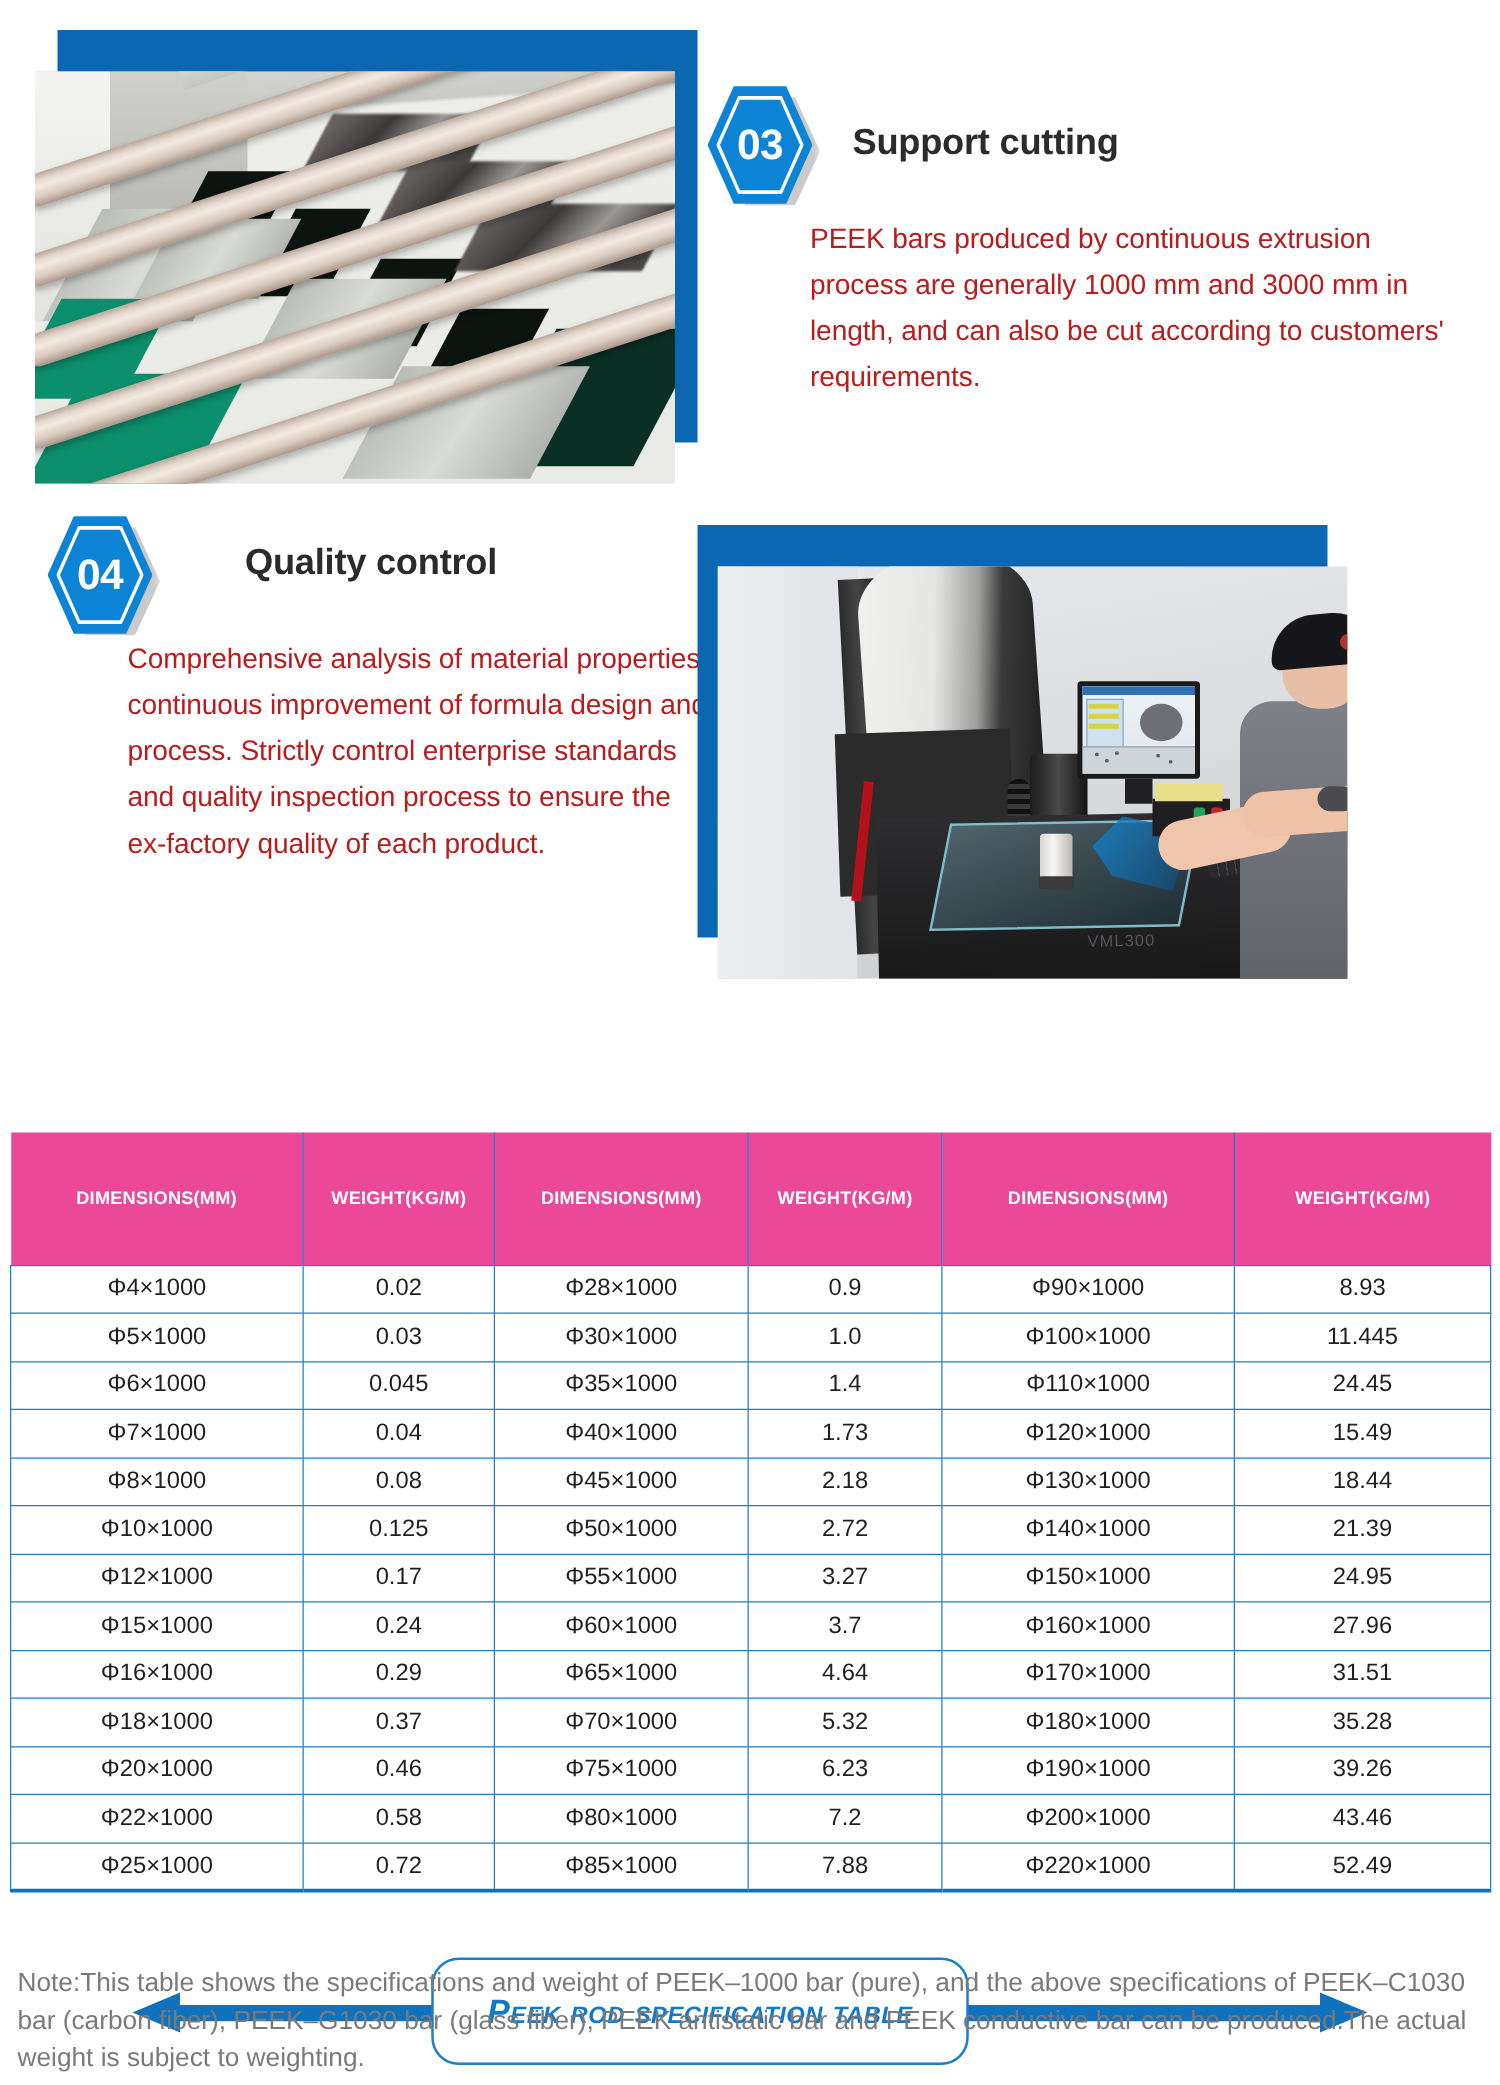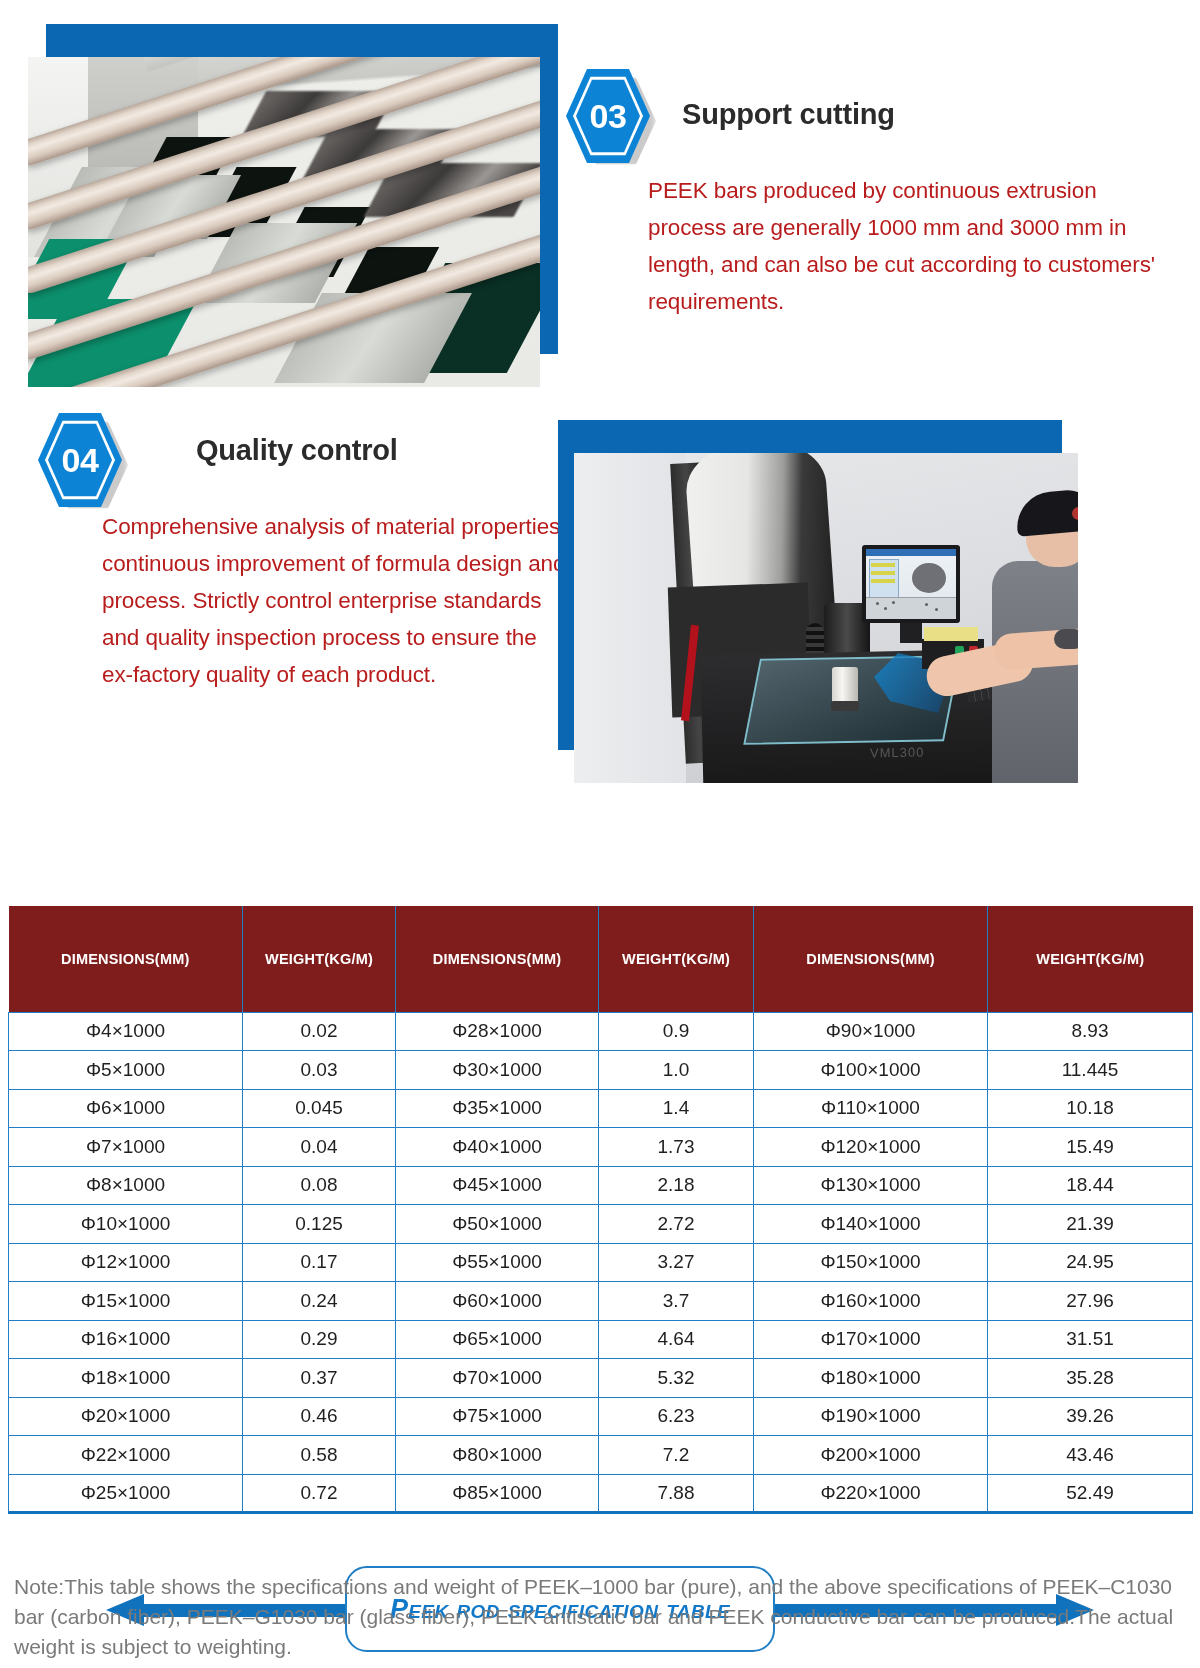--- a/index.html
+++ b/index.html
@@ -391,21 +391,21 @@
     position: absolute;
     left: 8px; top: 906px;
     width: 1184px;
   }
   table.spec {
     width: 1184px;
     border-collapse: collapse;
     table-layout: fixed;
   }
   table.spec th {
-    background: #7f1d1d;
+    background: #ec4899;
     color: #ffffff;
     font-size: 14.5px;
     font-weight: bold;
     letter-spacing: 0.2px;
     height: 106px;
     vertical-align: middle;
     border-right: 1px solid #1f7ec4;
     text-align: center;
     font-family: "Liberation Sans", sans-serif;
   }
@@ -598,21 +598,21 @@
             <td>1.0</td>
             <td>Φ100×1000</td>
             <td>11.445</td>
           </tr>
           <tr class="datarow">
             <td>Φ6×1000</td>
             <td>0.045</td>
             <td>Φ35×1000</td>
             <td>1.4</td>
             <td>Φ110×1000</td>
-            <td>10.18</td>
+            <td>24.45</td>
           </tr>
           <tr class="datarow">
             <td>Φ7×1000</td>
             <td>0.04</td>
             <td>Φ40×1000</td>
             <td>1.73</td>
             <td>Φ120×1000</td>
             <td>15.49</td>
           </tr>
           <tr class="datarow">

